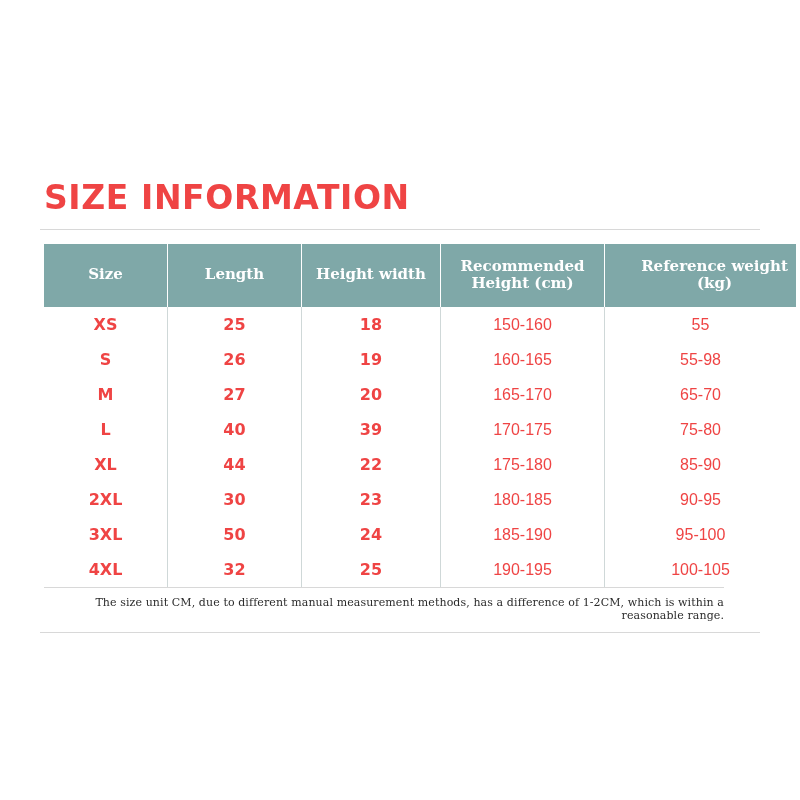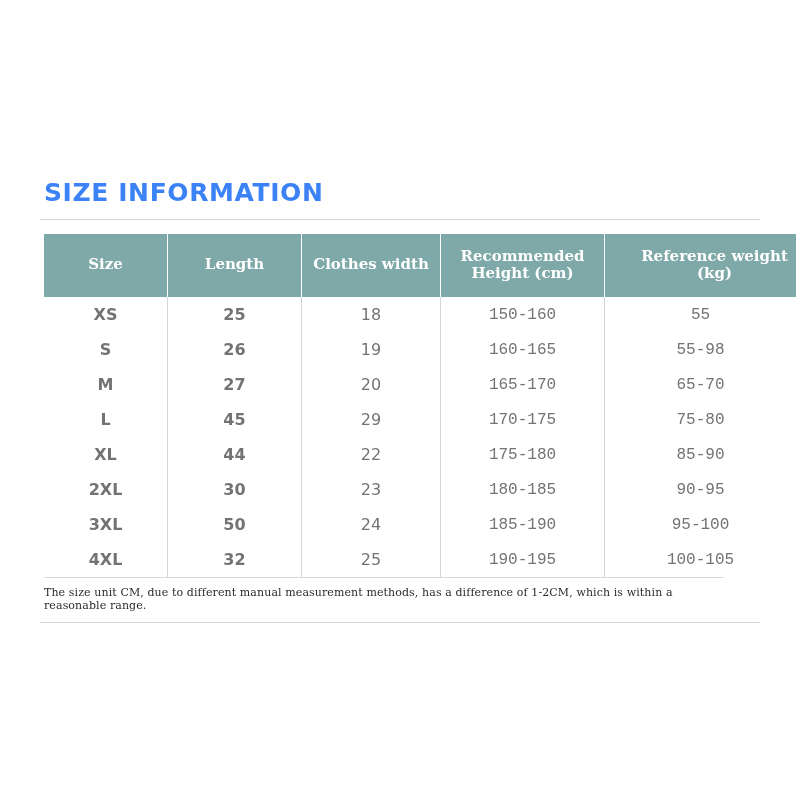--- a/index.html
+++ b/index.html
@@ -24,23 +24,23 @@
   .card {
     position: absolute;
     left: 40px;
     top: 178px;
     width: 720px;
   }
 
   .title {
     font-family: "DejaVu Sans", sans-serif;
     font-weight: bold;
-    font-size: 25px;
+    font-size: 33px;
     letter-spacing: 0.6px;
-    color: #3b82f6;
+    color: #ef4444;
     padding-left: 4px;
     margin-bottom: 12px;
   }
 
   .title-rule {
     border-bottom: 1px solid #d8d8d8;
     margin: 0 0 14px 0;
   }
 
   table.size-table {
@@ -66,60 +66,60 @@
   table.size-table thead th:last-child {
     border-right: none;
     padding-left: 32px;
   }
 
   table.size-table tbody td {
     text-align: center;
     vertical-align: middle;
     height: 33px;
     font-size: 16px;
-    color: #737373;
+    color: #ef4444;
     border-right: 1px solid #cfd8d8;
   }
   table.size-table tbody td:last-child {
     border-right: none;
   }
 
   
   td.c-size {
     font-family: "DejaVu Sans", sans-serif;
     font-weight: bold;
     font-size: 16px;
   }
   td.c-length {
     font-family: "DejaVu Sans", sans-serif;
     font-weight: bold;
     font-size: 18px;
   }
   td.c-width {
     font-family: "DejaVu Sans", sans-serif;
-    font-weight: normal;
+    font-weight: bold;
     font-size: 17px;
   }
   td.c-height, td.c-weight {
-    font-family: Liberation Mono, monospace;
+    font-family: Liberation Sans, sans-serif;
     font-weight: normal;
     font-size: 16px;
   }
 
   .table-bottom-rule {
     border-bottom: 1px solid #d8d8d8;
     width: 680px;
     margin: 0 0 0 4px;
   }
 
   .note {
     font-family: "DejaVu Serif", serif;
     font-size: 11px;
     color: #2b2b2b;
-    text-align: left;
+    text-align: right;
     width: 680px;
     margin: 8px 0 0 4px;
     letter-spacing: 0.1px;
   }
 
   .note-rule {
     border-bottom: 1px solid #d8d8d8;
     width: 720px;
     margin: 10px 0 0 0;
   }
@@ -132,21 +132,21 @@
   <div class="card">
 
     <div class="title">SIZE INFORMATION</div>
     <div class="title-rule"></div>
 
     <table class="size-table">
       <thead>
         <tr>
           <th style="width:115px">Size</th>
           <th style="width:125px">Length</th>
-          <th style="width:130px">Clothes width</th>
+          <th style="width:130px">Height width</th>
           <th style="width:155px">Recommended Height (cm)</th>
           <th style="width:155px">Reference weight (kg)</th>
         </tr>
       </thead>
       <tbody>
         <tr>
           <td class="c-size">XS</td>
           <td class="c-length">25</td>
           <td class="c-width">18</td>
           <td class="c-height">150-160</td>
@@ -161,22 +161,22 @@
         </tr>
         <tr>
           <td class="c-size">M</td>
           <td class="c-length">27</td>
           <td class="c-width">20</td>
           <td class="c-height">165-170</td>
           <td class="c-weight">65-70</td>
         </tr>
         <tr>
           <td class="c-size">L</td>
-          <td class="c-length">45</td>
-          <td class="c-width">29</td>
+          <td class="c-length">40</td>
+          <td class="c-width">39</td>
           <td class="c-height">170-175</td>
           <td class="c-weight">75-80</td>
         </tr>
         <tr>
           <td class="c-size">XL</td>
           <td class="c-length">44</td>
           <td class="c-width">22</td>
           <td class="c-height">175-180</td>
           <td class="c-weight">85-90</td>
         </tr>

